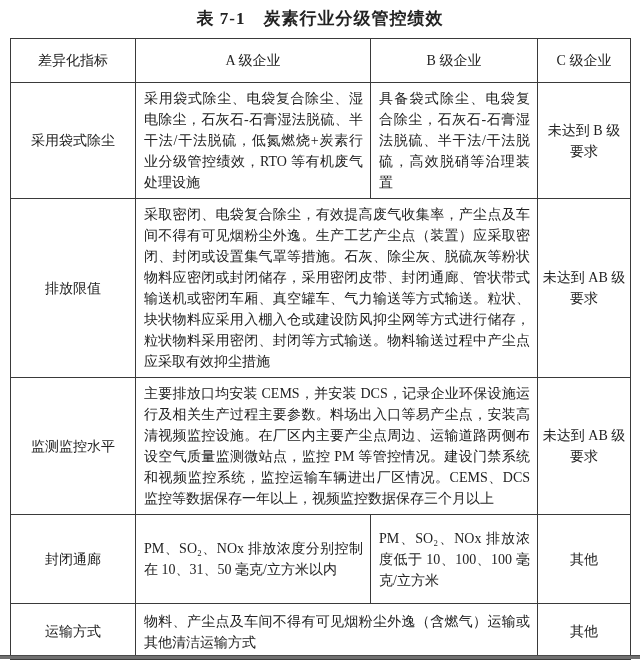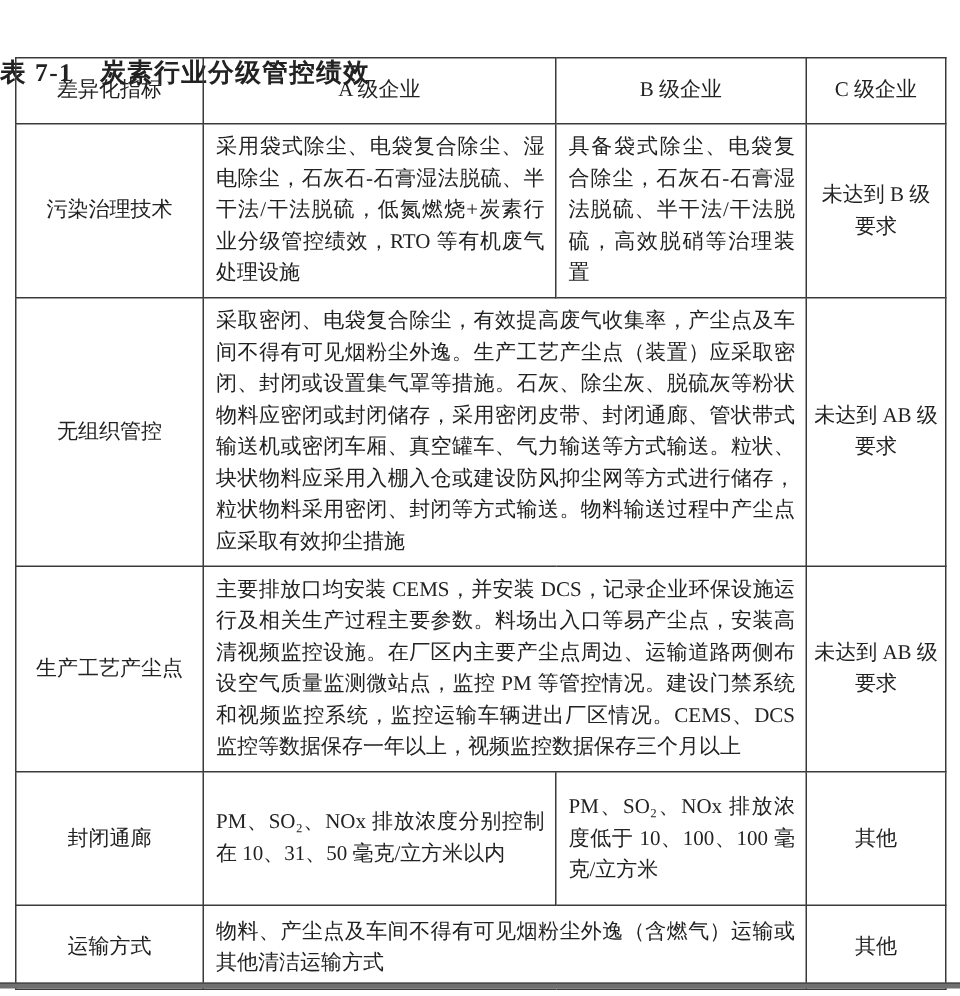--- a/index.html
+++ b/index.html
@@ -17,26 +17,25 @@
   }
   .page {
     position: relative;
     width: 640px;
     height: 664px;
     overflow: hidden;
     background: var(--background);
   }
   .doc-title {
     padding-top: 7px;
-    text-align: left;
+    text-align: center;
     font-size: 17px;
     font-weight: bold;
     letter-spacing: 1px;
     color: var(--text);
-    margin-top: 30px;
   }
   table.grade-table {
     position: absolute;
     left: 10px;
     top: 38px;
     width: 620px;
     border-collapse: collapse;
     table-layout: fixed;
   }
   table.grade-table th,
@@ -89,32 +88,32 @@
     <thead>
       <tr>
         <th class="cell-center">差异化指标</th>
         <th class="cell-center">A 级企业</th>
         <th class="cell-center">B 级企业</th>
         <th class="cell-center">C 级企业</th>
       </tr>
     </thead>
     <tbody>
       <tr>
-        <td class="cell-center">污染治理技术</td>
+        <td class="cell-center">采用袋式除尘</td>
         <td class="cell-spec">采用袋式除尘、电袋复合除尘、湿电除尘，石灰石-石膏湿法脱硫、半干法/干法脱硫，低氮燃烧+炭素行业分级管控绩效，RTO 等有机废气处理设施</td>
         <td class="cell-spec">具备袋式除尘、电袋复合除尘，石灰石-石膏湿法脱硫、半干法/干法脱硫，高效脱硝等治理装置</td>
         <td class="cell-center">未达到 B 级要求</td>
       </tr>
       <tr>
-        <td class="cell-center">无组织管控</td>
+        <td class="cell-center">排放限值</td>
         <td class="cell-spec" colspan="2">采取密闭、电袋复合除尘，有效提高废气收集率，产尘点及车间不得有可见烟粉尘外逸。生产工艺产尘点（装置）应采取密闭、封闭或设置集气罩等措施。石灰、除尘灰、脱硫灰等粉状物料应密闭或封闭储存，采用密闭皮带、封闭通廊、管状带式输送机或密闭车厢、真空罐车、气力输送等方式输送。粒状、块状物料应采用入棚入仓或建设防风抑尘网等方式进行储存，粒状物料采用密闭、封闭等方式输送。物料输送过程中产尘点应采取有效抑尘措施</td>
         <td class="cell-center">未达到 AB 级要求</td>
       </tr>
       <tr>
-        <td class="cell-center">生产工艺产尘点</td>
+        <td class="cell-center">监测监控水平</td>
         <td class="cell-spec" colspan="2">主要排放口均安装 CEMS，并安装 DCS，记录企业环保设施运行及相关生产过程主要参数。料场出入口等易产尘点，安装高清视频监控设施。在厂区内主要产尘点周边、运输道路两侧布设空气质量监测微站点，监控 PM 等管控情况。建设门禁系统和视频监控系统，监控运输车辆进出厂区情况。CEMS、DCS 监控等数据保存一年以上，视频监控数据保存三个月以上</td>
         <td class="cell-center">未达到 AB 级要求</td>
       </tr>
       <tr>
         <td class="cell-center">封闭通廊</td>
         <td class="cell-spec">PM、SO₂、NOx 排放浓度分别控制在 10、31、50 毫克/立方米以内</td>
         <td class="cell-spec">PM、SO₂、NOx 排放浓度低于 10、100、100 毫克/立方米</td>
         <td class="cell-center">其他</td>
       </tr>
       <tr>

